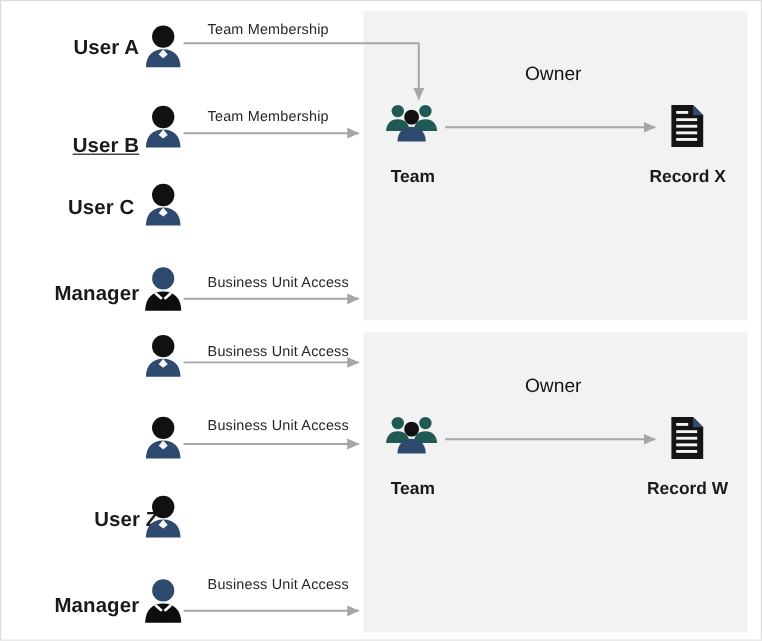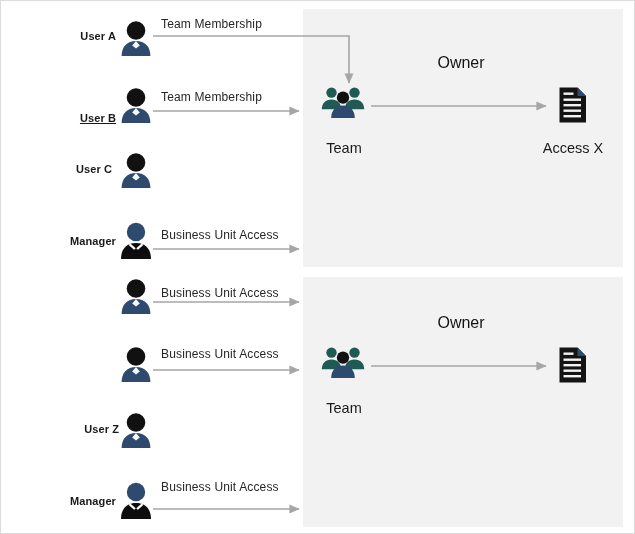--- a/index.html
+++ b/index.html
@@ -22,48 +22,49 @@
   .panel {
     position: absolute;
     background: #f2f2f2;
     box-sizing: border-box;
   }
   .panel-top    { left: 302px; top: 8px;   width: 320px; height: 258px; }
   .panel-bottom { left: 302px; top: 276px; width: 320px; height: 250px; }
 
   .actor-label {
     position: absolute;
-    font-size: 11px;
+    font-size: 17px;
     font-weight: bold;
     color: #1a1a1a;
     text-align: right;
     white-space: nowrap;
     letter-spacing: 0.1px;
   }
   .node-label {
     position: absolute;
     font-size: 14.5px;
-    font-weight: normal;
+    font-weight: bold;
     color: #1a1a1a;
     white-space: nowrap;
     text-align: center;
   }
   .owner-label {
     position: absolute;
     font-size: 16px;
     color: #141414;
     white-space: nowrap;
     text-align: center;
   }
   .edge-label {
     position: absolute;
     font-size: 12px;
     color: #262626;
     white-space: nowrap;
     letter-spacing: 0.15px;
+    margin-left: 12px;
   }
   .icon {
     position: absolute;
   }
   svg { display: block; overflow: visible; }
   .arrow-layer {
     position: absolute;
     left: 0; top: 0;
     width: 635px; height: 534px;
     pointer-events: none;
@@ -152,21 +153,21 @@
 
   <div class="icon" style="left:118px; top:344px;">
     <svg width="34" height="40" viewBox="0 0 34 40">
       <circle cx="17" cy="11.5" r="9.3" fill="#111111"></circle>
       <path d="M17,22 C8.2,22 2.6,27.5 2.6,37 L31.4,37 C31.4,27.5 25.8,22 17,22 Z" fill="#2e4a6e"></path>
       <path d="M17,22 L13.2,26.5 L17,29.5 L20.8,26.5 Z" fill="#f7f7f7"></path>
     </svg>
   </div>
   <div class="edge-label" style="left:160px; top:346px;">Business Unit Access</div>
 
-  <div class="actor-label" style="left:23px; top:422px; width:95px;">User Z</div>
+  <div class="actor-label" style="left:36px; top:422px; width:95px;">User Z</div>
   <div class="icon" style="left:118px; top:410px;">
     <svg width="34" height="40" viewBox="0 0 34 40">
       <circle cx="17" cy="11.5" r="9.3" fill="#111111"></circle>
       <path d="M17,22 C8.2,22 2.6,27.5 2.6,37 L31.4,37 C31.4,27.5 25.8,22 17,22 Z" fill="#2e4a6e"></path>
       <path d="M17,22 L13.2,26.5 L17,29.5 L20.8,26.5 Z" fill="#f7f7f7"></path>
     </svg>
   </div>
 
   <div class="actor-label" style="left:12px; top:494px; width:103px;">Manager</div>
   <div class="icon" style="left:117px; top:480px;">
@@ -197,21 +198,21 @@
     <svg width="30" height="38" viewBox="0 0 30 38">
       <path d="M1.5,1.5 L19.5,1.5 L28,10 L28,36.5 L1.5,36.5 Z" fill="#141414"></path>
       <path d="M19.5,1.5 L28,10 L19.5,10 Z" fill="#2e4a6e"></path>
       <rect x="5.5" y="6.5" width="10" height="2.4" fill="#f2f2f2"></rect>
       <rect x="5.5" y="12.5" width="17.5" height="2.4" fill="#f2f2f2"></rect>
       <rect x="5.5" y="18" width="17.5" height="2.4" fill="#f2f2f2"></rect>
       <rect x="5.5" y="23.5" width="17.5" height="2.4" fill="#f2f2f2"></rect>
       <rect x="5.5" y="29" width="17.5" height="2.4" fill="#f2f2f2"></rect>
     </svg>
   </div>
-  <div class="node-label" style="left:512px; top:139px; width:120px;">Access X</div>
+  <div class="node-label" style="left:512px; top:139px; width:120px;">Record X</div>
 
   <div class="owner-label" style="left:395px; top:313px; width:130px;">Owner</div>
 
   <div class="icon" style="left:320px; top:344px;">
     <svg width="44" height="38" viewBox="0 0 44 38">
       <circle cx="10.5" cy="7.6" r="5.2" fill="#1f5a54"></circle>
       <path d="M10.5,14.4 C4.6,14.4 0.8,18.2 0.8,24.2 L20.2,24.2 C20.2,18.2 16.4,14.4 10.5,14.4 Z" fill="#1f5a54"></path>
       <circle cx="33.5" cy="7.6" r="5.2" fill="#1f5a54"></circle>
       <path d="M33.5,14.4 C27.6,14.4 23.8,18.2 23.8,24.2 L43.2,24.2 C43.2,18.2 39.4,14.4 33.5,14.4 Z" fill="#1f5a54"></path>
       <circle cx="22" cy="12.6" r="6.2" fill="#111111"></circle>
@@ -224,14 +225,15 @@
     <svg width="30" height="38" viewBox="0 0 30 38">
       <path d="M1.5,1.5 L19.5,1.5 L28,10 L28,36.5 L1.5,36.5 Z" fill="#141414"></path>
       <path d="M19.5,1.5 L28,10 L19.5,10 Z" fill="#2e4a6e"></path>
       <rect x="5.5" y="6.5" width="10" height="2.4" fill="#f2f2f2"></rect>
       <rect x="5.5" y="12.5" width="17.5" height="2.4" fill="#f2f2f2"></rect>
       <rect x="5.5" y="18" width="17.5" height="2.4" fill="#f2f2f2"></rect>
       <rect x="5.5" y="23.5" width="17.5" height="2.4" fill="#f2f2f2"></rect>
       <rect x="5.5" y="29" width="17.5" height="2.4" fill="#f2f2f2"></rect>
     </svg>
   </div>
+  <div class="node-label" style="left:512px; top:399px; width:120px;">Record W</div>
 
 </div>
 
 </body></html>

